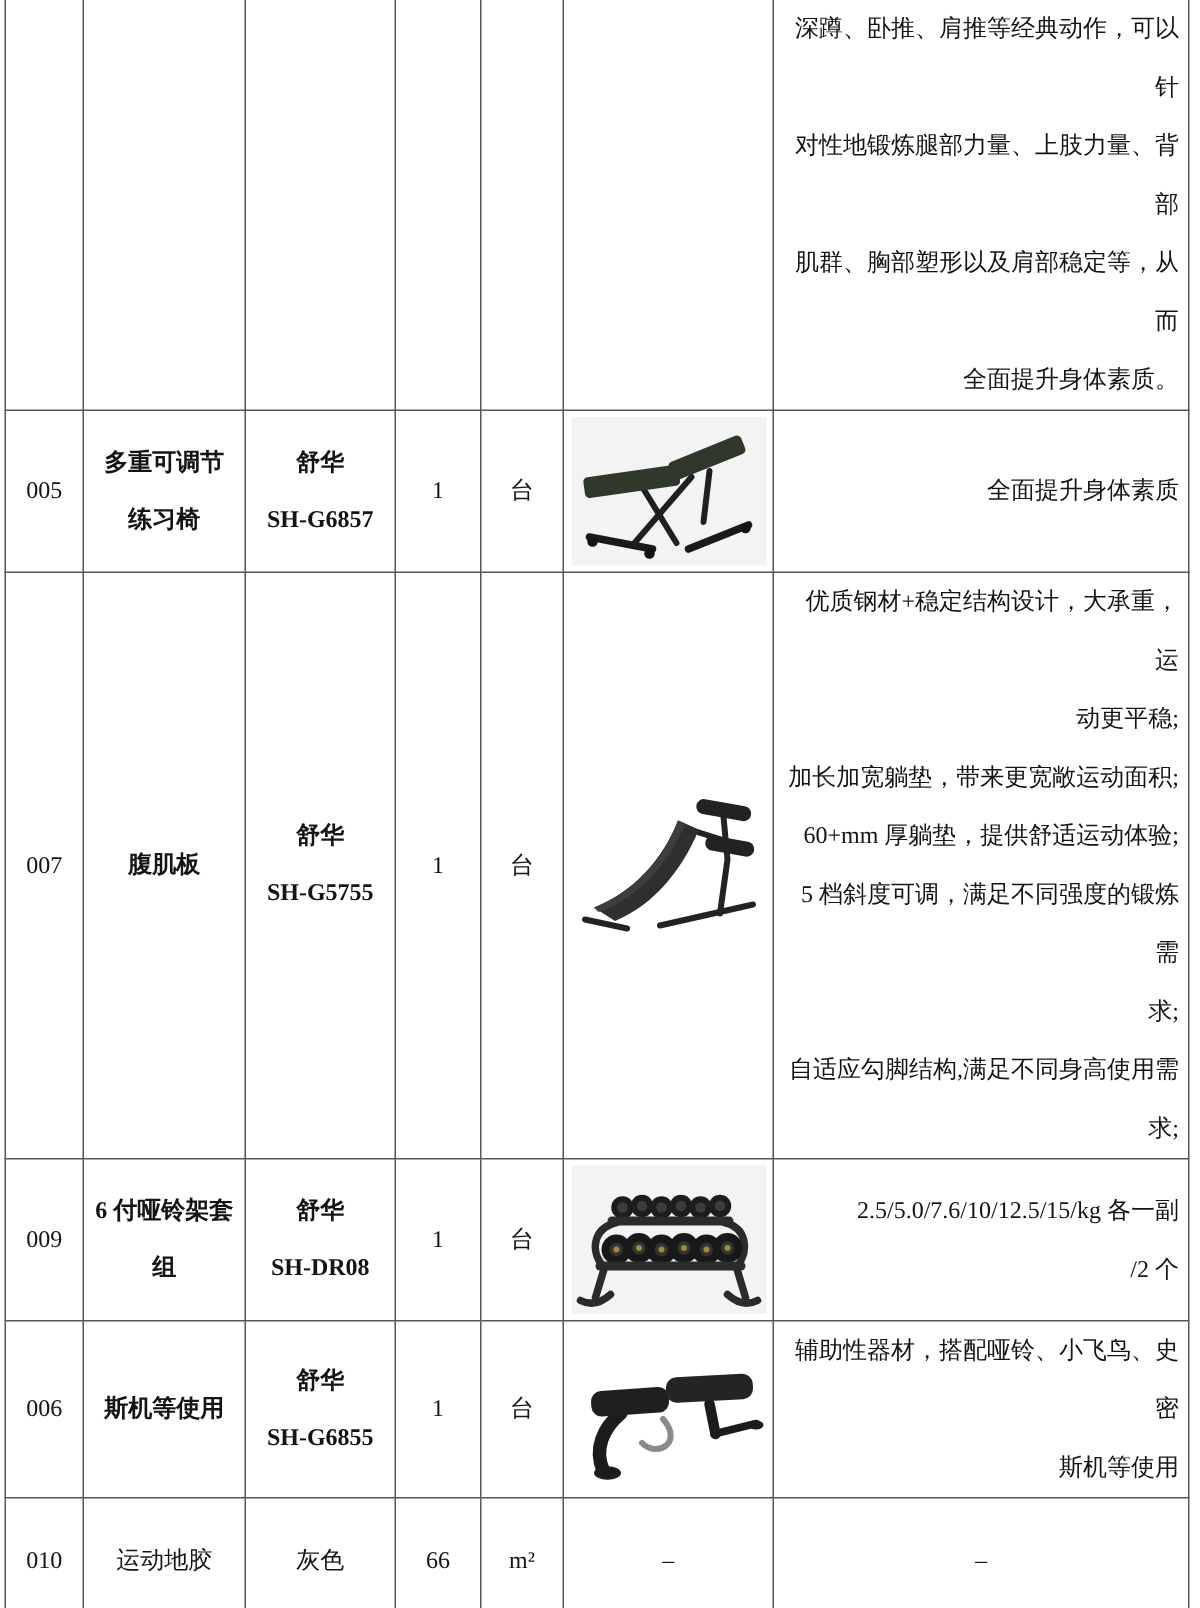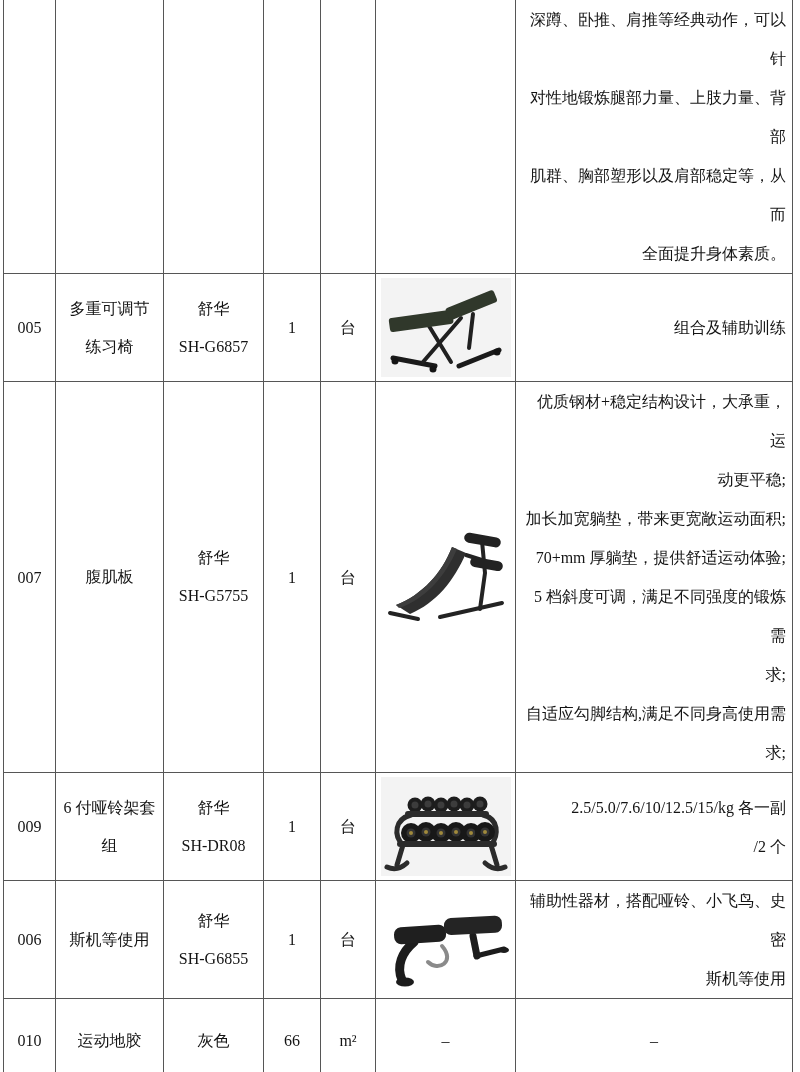--- a/index.html
+++ b/index.html
@@ -13,21 +13,21 @@
     margin-left:3px;width:790px;
   }
   td{
     border:1px solid #565656;
     text-align:center;vertical-align:middle;
     font-size:16px;line-height:39px;
     padding:0;overflow:hidden;
   }
   tr.cont td{border-top:none;vertical-align:top;}
   tr.sep td{border-bottom:2px solid #6f6f6f;}
-  .ml{white-space:pre-line;line-height:38px;}
+  .ml{white-space:pre-line;line-height:38px;font-weight:bold;}
   td.desc{
     text-align:right;padding:0 6px 0 8px;
     white-space:pre-line;line-height:39px;
   }
   td.imgcell{vertical-align:middle;}
   .imgbox{
     margin:0 auto;display:flex;align-items:center;justify-content:center;
   }
   .bg-gray{background:#f3f3f3;}
   .bg-white{background:#ffffff;}
@@ -81,21 +81,21 @@
           <path d="M88,70 L92,36" stroke="#202020" stroke-width="4" stroke-linecap="round"></path>
           <g transform="rotate(-8 40 42)">
             <rect x="8" y="36" width="64" height="14" rx="3" fill="#30382b"></rect>
           </g>
           <g transform="rotate(-22 92 26)">
             <rect x="64" y="20" width="52" height="13" rx="3" fill="#30382b"></rect>
           </g>
         </svg>
       </div>
     </td>
-    <td class="desc">组合及辅助训练</td>
+    <td class="desc">全面提升身体素质</td>
   </tr>
 
   <tr style="height:313px">
     <td>007</td>
     <td class="ml">腹肌板</td>
     <td class="ml">舒华
 SH-G5755</td>
     <td>1</td>
     <td>台</td>
     <td class="imgcell">
@@ -112,21 +112,21 @@
           </g>
           <g transform="rotate(10 104 43)">
             <rect x="88" y="38" width="33" height="10" rx="5" fill="#222222"></rect>
           </g>
         </svg>
       </div>
     </td>
     <td class="desc">优质钢材+稳定结构设计，大承重，运
 动更平稳;
 加长加宽躺垫，带来更宽敞运动面积;
-70+mm 厚躺垫，提供舒适运动体验;
+60+mm 厚躺垫，提供舒适运动体验;
 5 档斜度可调，满足不同强度的锻炼需
 求;
 自适应勾脚结构,满足不同身高使用需
 求;</td>
   </tr>
 
   <tr style="height:108px">
     <td>009</td>
     <td class="ml">6 付哑铃架套
 组</td>

